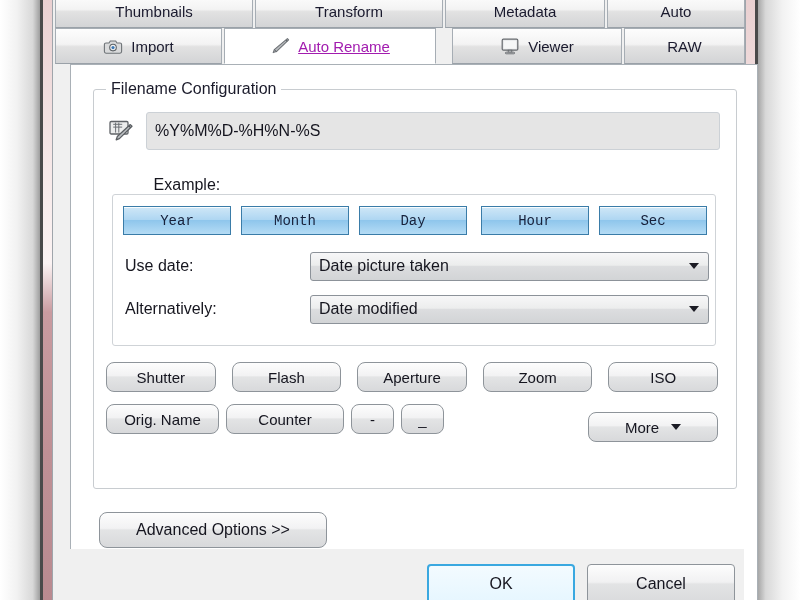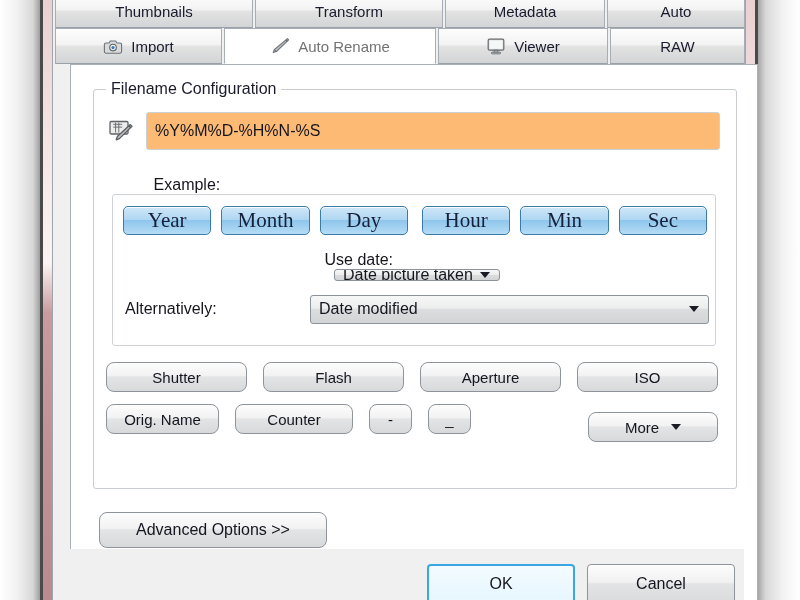--- a/index.html
+++ b/index.html
@@ -95,34 +95,35 @@
     background: linear-gradient(to bottom, #fdfdfd 0%, #f3f3f3 45%, #e2e2e2 52%, #d3d4d6 100%);
     cursor: default;
     white-space: nowrap;
     overflow: hidden;
   }
   .tab:last-child { margin-right: 0; }
 
   .tab.active {
     background: #ffffff;
     border-bottom-color: #ffffff;
-    color: #737373;
+    color: #a21caf;
     z-index: 5;
     position: relative;
+    text-decoration: underline;
   }
 
   
   .t-thumbnails { flex: 0 0 198px; }
   .t-transform  { flex: 0 0 188px; }
   .t-metadata   { flex: 0 0 160px; }
   .t-start      { flex: 1 1 auto; }
 
   .t-import     { flex: 0 0 167px; }
   .t-autorename { flex: 0 0 212px; }
-  .t-viewer     { flex: 0 0 170px; }
+  .t-viewer     { flex: 0 0 170px; margin-left: 14px; }
   .t-raw        { flex: 1 1 auto; }
 
   
   #content-panel {
     position: absolute;
     left: 17px;
     top: 70px;
     width: 688px;
     height: 541px;
     box-sizing: border-box;
@@ -164,21 +165,21 @@
     display: flex;
     align-items: center;
     gap: 11px;
   }
   #fn-input {
     flex: 1 1 auto;
     height: 34px;
     box-sizing: border-box;
     border: 1px solid #ccd1d6;
     border-radius: 3px;
-    background: #fdba74;
+    background: #e5e5e5;
     font-size: 16px;
     color: #15151f;
     padding: 18px 8px;
     font-family: "Liberation Sans", sans-serif;
     outline: none;
   }
 
   #example-line {
     position: absolute;
     left: 24px;
@@ -208,41 +209,41 @@
     top: 11px;
     width: 584px;
     display: flex;
     gap: 10px;
   }
   .btn-blue {
     flex: 1 1 0;
     height: 29px;
     box-sizing: border-box;
     border: 1px solid #3a7ca8;
-    border-radius: 5px;
+    border-radius: 0;
     background: linear-gradient(to bottom, #cfe7f7 0%, #aed6f2 48%, #8fc6ec 50%, #b5dcf5 100%);
     color: #16203a;
-    font-size: 21px;
-    font-family: Liberation Serif, serif;
+    font-size: 14px;
+    font-family: Liberation Mono, monospace;
     cursor: default;
     box-shadow: inset 0 1px 0 rgba(255,255,255,0.85);
     white-space: nowrap;
     padding: 0 2px;
   }
   .gap-after { margin-right: 4px; }
 
   .combo-row {
     position: absolute;
     left: 12px;
     width: 584px;
     height: 30px;
     display: flex;
     align-items: center;
   }
-  #combo-row-1 { top: 56px; flex-direction: column; }
+  #combo-row-1 { top: 56px; }
   #combo-row-2 { top: 99px; }
 
   .combo-label {
     width: 185px;
     font-size: 16px;
     color: #16161f;
   }
   .combo {
     position: relative;
     flex: 1 1 auto;
@@ -297,21 +298,21 @@
     gap: 16px;
   }
   #tag-row-1 .btn-gray { flex: 1 1 0; }
 
   #tag-row-2 {
     position: absolute;
     left: 12px;
     top: 314px;
     width: 612px;
     display: flex;
-    gap: 16px;
+    gap: 7px;
   }
   .w-orig   { flex: 0 0 113px; }
   .w-counter{ flex: 0 0 118px; }
   .w-dash   { flex: 0 0 43px; }
   .w-under  { flex: 0 0 43px; }
   .w-spacer { flex: 1 1 auto; }
   .w-more   { flex: 0 0 130px; gap: 12px; margin-top: 8px; }
   .more-arrow {
     display: inline-block;
     width: 0; height: 0;
@@ -462,21 +463,20 @@
         <span>101007-2206-29.jpg</span>
       </div>
 
       <div id="date-panel">
 
         <div id="date-buttons">
           <button class="btn-blue">Year</button>
           <button class="btn-blue">Month</button>
           <button class="btn-blue gap-after">Day</button>
           <button class="btn-blue">Hour</button>
-          <button class="btn-blue">Min</button>
           <button class="btn-blue">Sec</button>
         </div>
 
         <div class="combo-row" id="combo-row-1">
           <span class="combo-label">Use date:</span>
           <div class="combo">
             <span>Date picture taken</span>
             <span class="arrow"></span>
           </div>
         </div>
@@ -487,20 +487,21 @@
             <span>Date modified</span>
             <span class="arrow"></span>
           </div>
         </div>
       </div>
 
       <div id="tag-row-1">
         <button class="btn-gray">Shutter</button>
         <button class="btn-gray">Flash</button>
         <button class="btn-gray">Aperture</button>
+        <button class="btn-gray">Zoom</button>
         <button class="btn-gray">ISO</button>
       </div>
 
       <div id="tag-row-2">
         <button class="btn-gray w-orig">Orig. Name</button>
         <button class="btn-gray w-counter">Counter</button>
         <button class="btn-gray w-dash">-</button>
         <button class="btn-gray w-under">_</button>
         <span class="w-spacer"></span>
         <button class="btn-gray w-more">

